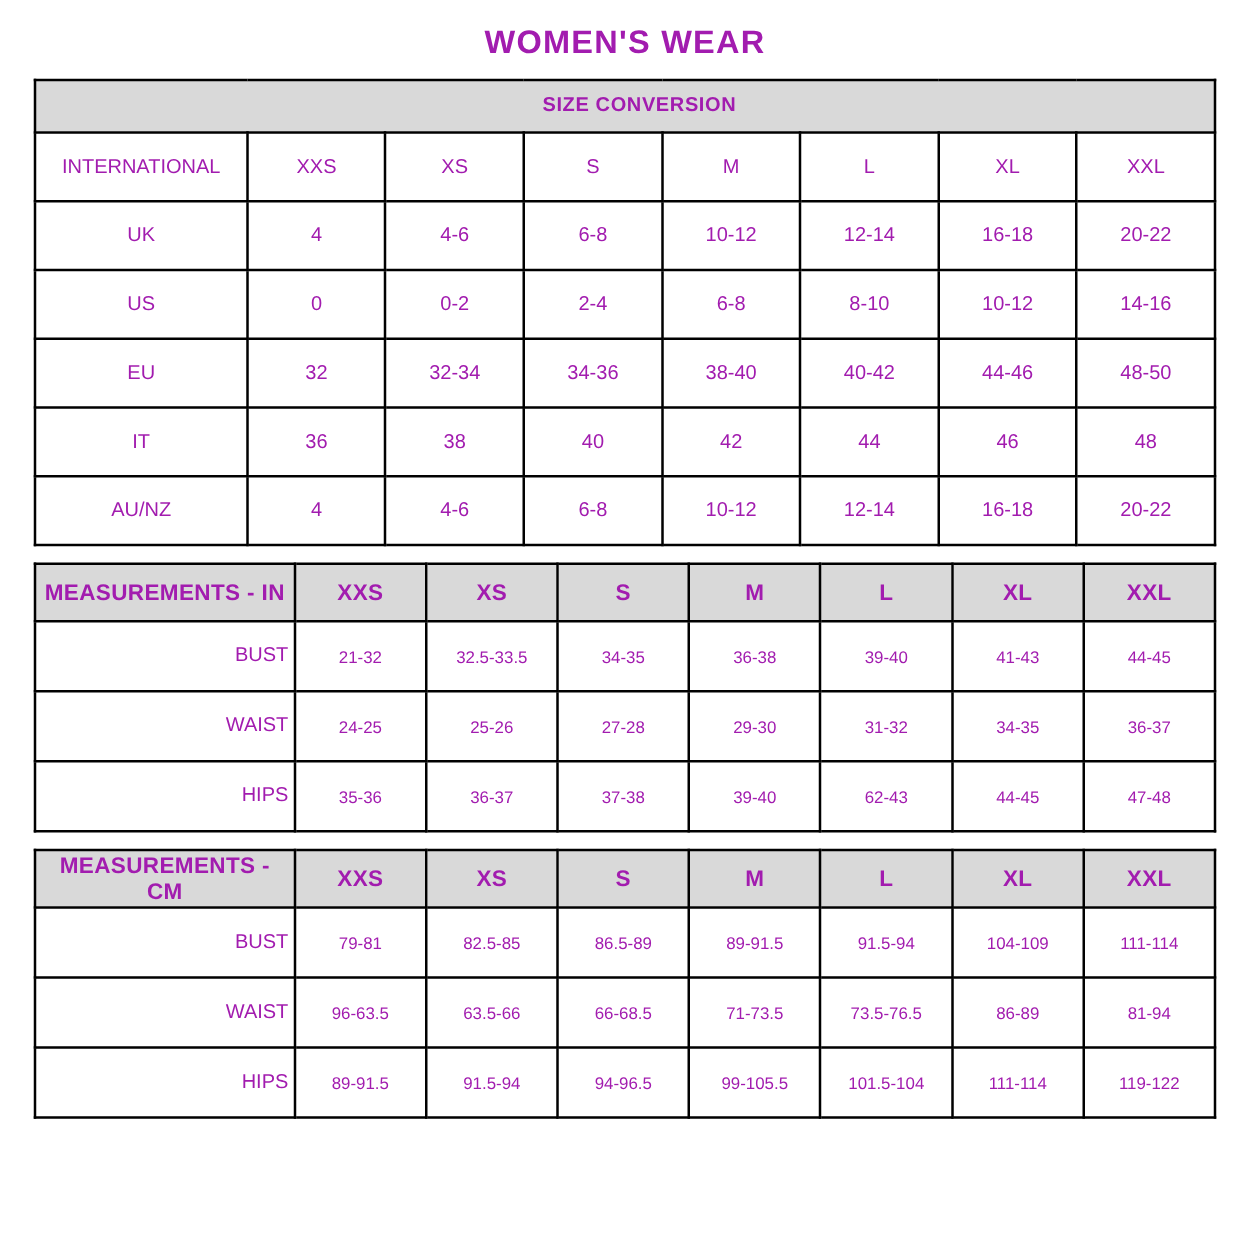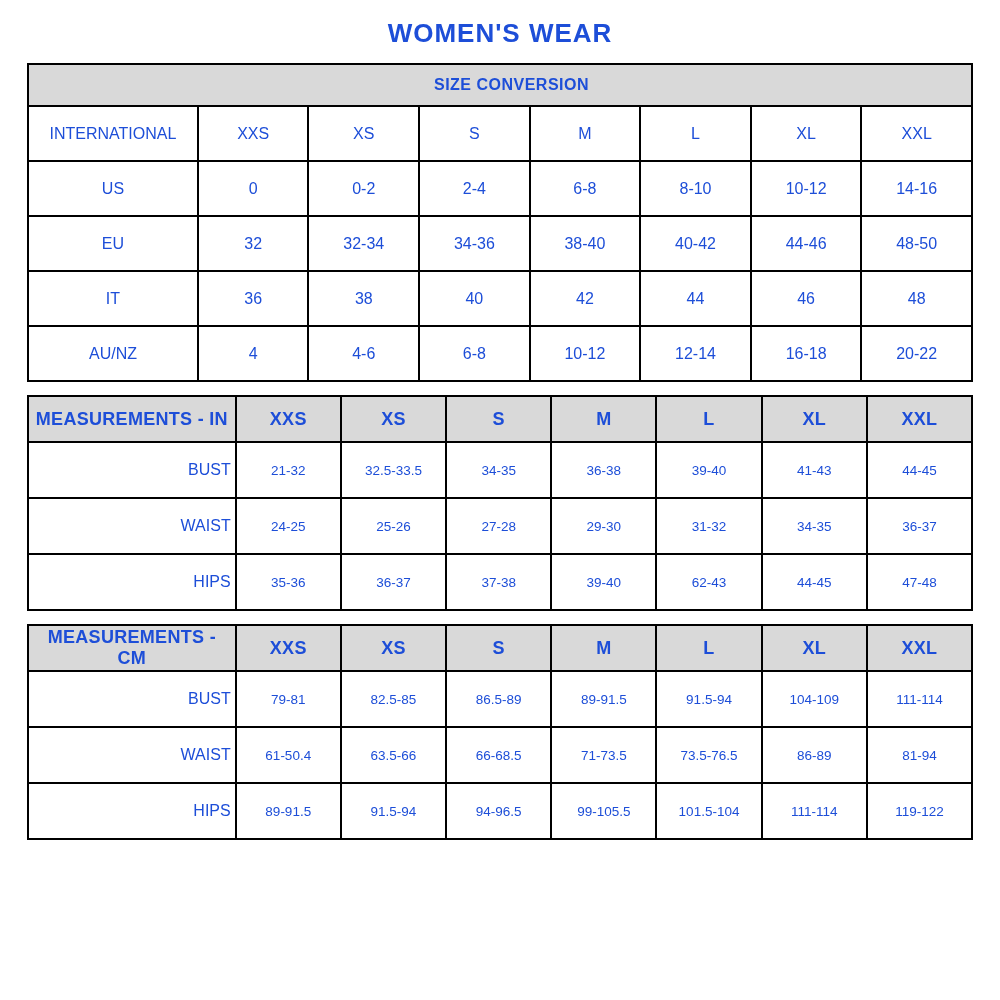--- a/index.html
+++ b/index.html
@@ -6,21 +6,21 @@
     margin: 0;
     padding: 0;
     background: #ffffff;
   }
   .sheet {
     width: 1000px;
     height: 1000px;
     box-sizing: border-box;
     padding: 12px 27px 20px 27px;
     font-family: "Liberation Sans", sans-serif;
-    color: #1d4ed8;
+    color: #a21caf;
   }
   .page-title {
     text-align: center;
     font-size: 26px;
     font-weight: 700;
     letter-spacing: 1px;
     margin: 6px 0 14px 0;
   }
   table {
     border-collapse: collapse;
@@ -92,20 +92,30 @@
     <tbody>
         <tr>
           <td class="label-cell">INTERNATIONAL</td>
           <td>XXS</td>
           <td>XS</td>
           <td>S</td>
           <td>M</td>
           <td>L</td>
           <td>XL</td>
           <td>XXL</td>
+        </tr>
+        <tr>
+          <td class="label-cell">UK</td>
+          <td>4</td>
+          <td>4-6</td>
+          <td>6-8</td>
+          <td>10-12</td>
+          <td>12-14</td>
+          <td>16-18</td>
+          <td>20-22</td>
         </tr>
         <tr>
           <td class="label-cell">US</td>
           <td>0</td>
           <td>0-2</td>
           <td>2-4</td>
           <td>6-8</td>
           <td>8-10</td>
           <td>10-12</td>
           <td>14-16</td>
@@ -229,21 +239,21 @@
           <td>79-81</td>
           <td>82.5-85</td>
           <td>86.5-89</td>
           <td>89-91.5</td>
           <td>91.5-94</td>
           <td>104-109</td>
           <td>111-114</td>
         </tr>
         <tr>
           <td class="label-cell">WAIST</td>
-          <td>61-50.4</td>
+          <td>96-63.5</td>
           <td>63.5-66</td>
           <td>66-68.5</td>
           <td>71-73.5</td>
           <td>73.5-76.5</td>
           <td>86-89</td>
           <td>81-94</td>
         </tr>
         <tr>
           <td class="label-cell">HIPS</td>
           <td>89-91.5</td>

